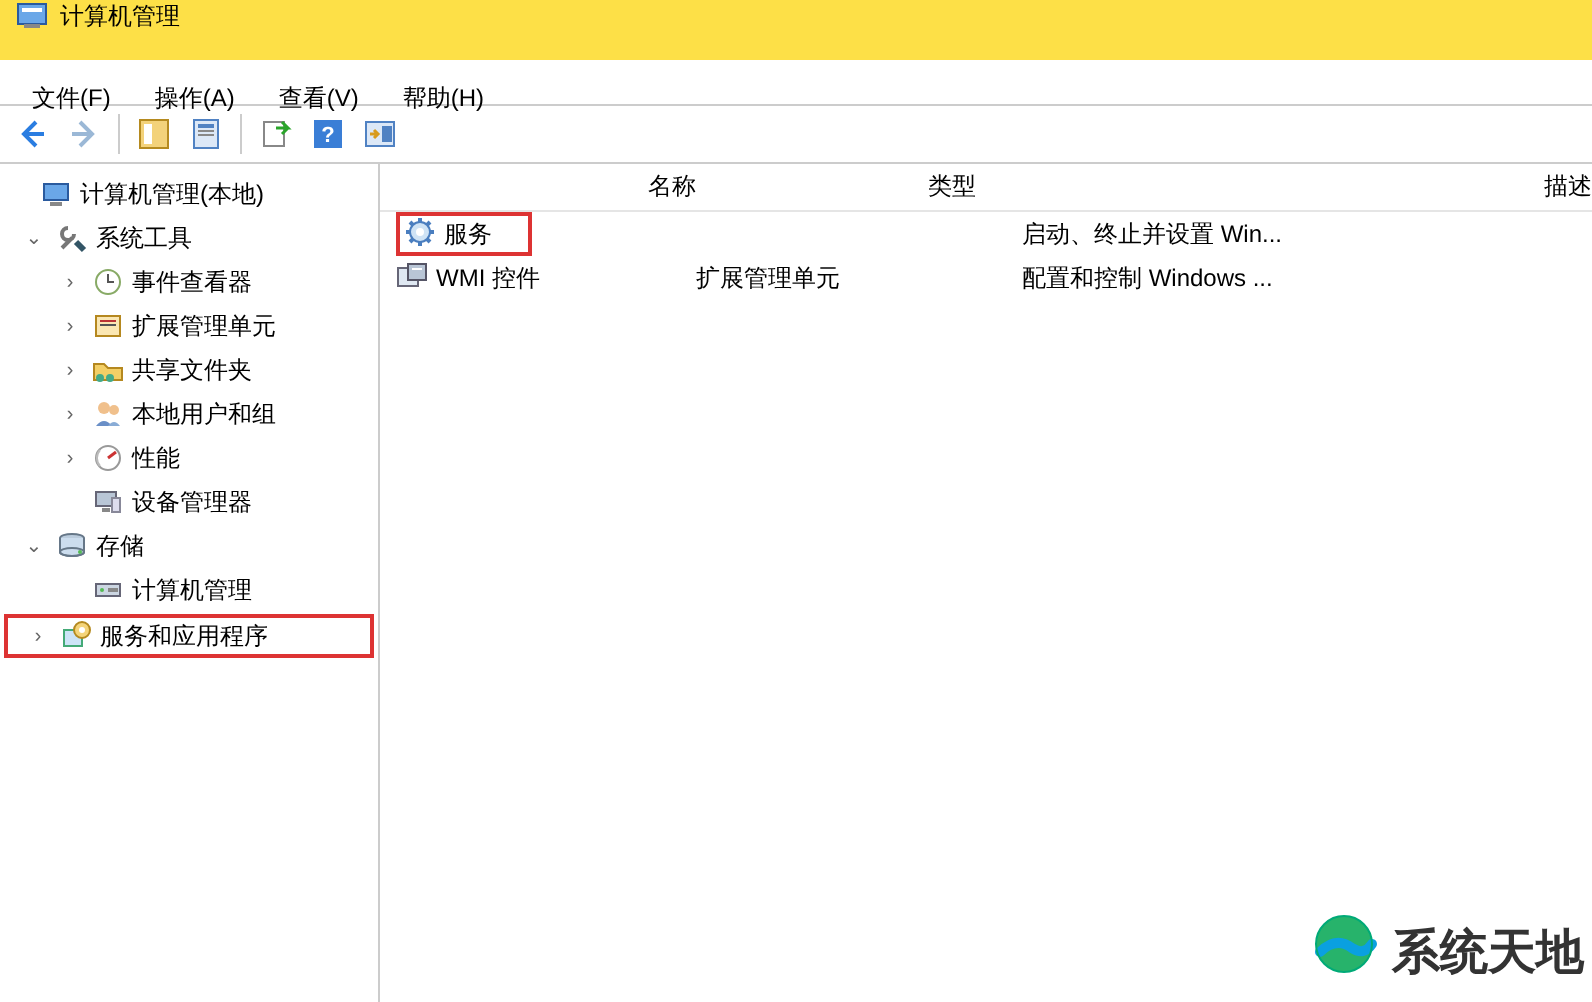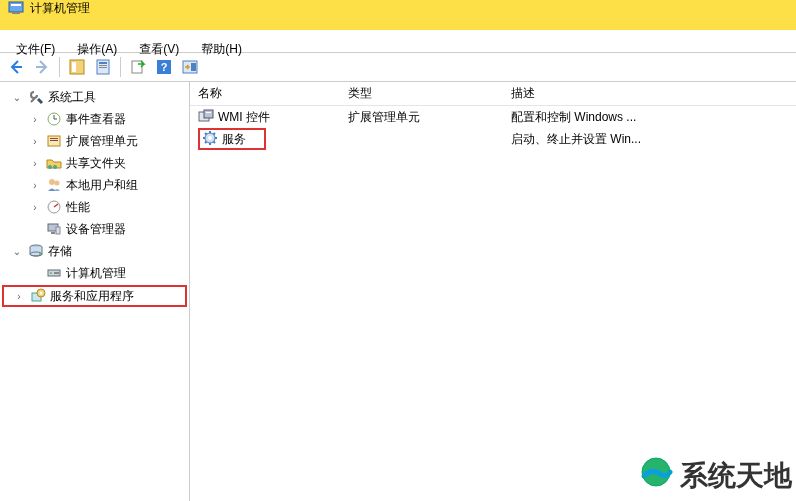--- a/index.html
+++ b/index.html
@@ -82,20 +82,21 @@
     overflow: hidden;
     padding-bottom:2px;
   }
   .list-header {
     display: flex;
     height: 24px;
     align-items: center;
     border-bottom: 1px solid #e5e5e5;
     padding-left: 8px;
     background:#fff;
+    text-align:right;
   }
   .col-name { width: 150px; }
   .col-type { width: 140px; }
   .col-desc { flex: 1; margin-left: 23px; }
   .list-body { flex:1; overflow:auto; padding-left:4px;}
   .list-row {
     display: flex;
     align-items: center;
     height: 22px;
     padding-left: 4px;
@@ -109,21 +110,21 @@
     padding: 0 18px 0 2px;
     height:22px;
   }
   .watermark {
     position: absolute;
     right: 4px;
     bottom: 4px;
     display: flex;
     align-items: center;
     gap: 6px;
-    font-size: 28px;
+    font-size: 24px;
     font-weight: bold;
     color: #333;
     font-family: "Microsoft YaHei", sans-serif;
   }
 </style>
 </head>
 <body>
 
 <div class="titlebar">
   <span class="app-icon">
@@ -189,20 +190,30 @@
         <rect x="1" y="2" width="14" height="12" fill="#dce8f7" stroke="#5082c3"></rect>
         <rect x="9" y="4" width="5" height="8" fill="#5082c3"></rect>
         <path d="M3 8 L7 8 M5 6 L7 8 L5 10" fill="none" stroke="#d89b1c" stroke-width="1.5"></path>
       </svg>
   </div>
 </div>
 
 <div class="main">
 
   <div class="tree-pane">
+    <div class="tree-row indent-0">
+      <span class="tw"></span>
+      <span class="icon">
+          <svg width="16" height="16" viewBox="0 0 16 16">
+            <rect x="2" y="3" width="12" height="8" fill="#6aa7e8" stroke="#2a5a9e"></rect>
+            <rect x="5" y="12" width="6" height="2" fill="#888"></rect>
+          </svg>
+        </span>
+      <span class="lbl">计算机管理(本地)</span>
+    </div>
 
     <div class="tree-row indent-1">
       <span class="tw">⌄</span>
       <span class="icon">
           <svg width="16" height="16" viewBox="0 0 16 16">
             <path d="M3 13 L8 8 M6 3 A3 3 0 1 0 9 6" fill="none" stroke="#777" stroke-width="2"></path>
             <path d="M10 10 L14 14" stroke="#356" stroke-width="3"></path>
           </svg>
         </span>
       <span class="lbl">系统工具</span>
@@ -312,50 +323,50 @@
     </div>
   </div>
 
   <div class="list-pane">
     <div class="list-header">
       <div class="col-name">名称</div>
       <div class="col-type">类型</div>
       <div class="col-desc">描述</div>
     </div>
     <div class="list-body">
-
-      <div class="list-row">
-        <div class="cell col-name">
-          <span class="icon"><svg width="16" height="16" viewBox="0 0 16 16">
-                <rect x="1" y="4" width="10" height="9" fill="#dfe8f2" stroke="#667"></rect>
-                <rect x="6" y="2" width="9" height="8" fill="#b9c6d6" stroke="#556"></rect>
-                <rect x="8" y="4" width="5" height="1" fill="#fff"></rect>
-              </svg></span>
-          <span>WMI 控件</span>
-        </div>
-        <div class="cell col-type">扩展管理单元</div>
-        <div class="cell col-desc">配置和控制 Windows ...</div>
-      </div>
 
       <div class="list-row">
         <div class="cell col-name">
           <span class="row-highlight">
             <span class="icon"><svg width="16" height="16" viewBox="0 0 16 16">
                   <circle cx="8" cy="8" r="5" fill="#cfe3f5" stroke="#4a7ebf"></circle>
                   <circle cx="8" cy="8" r="2" fill="#fff"></circle>
                   <g stroke="#4a7ebf" stroke-width="2">
                     <path d="M8 1 V3 M8 13 V15 M1 8 H3 M13 8 H15 M3 3 L4.5 4.5 M11.5 11.5 L13 13 M13 3 L11.5 4.5 M4.5 11.5 L3 13"></path>
                   </g>
                 </svg></span>
             <span>服务</span>
           </span>
         </div>
         <div class="cell col-type"></div>
         <div class="cell col-desc">启动、终止并设置 Win...</div>
       </div>
+
+      <div class="list-row">
+        <div class="cell col-name">
+          <span class="icon"><svg width="16" height="16" viewBox="0 0 16 16">
+                <rect x="1" y="4" width="10" height="9" fill="#dfe8f2" stroke="#667"></rect>
+                <rect x="6" y="2" width="9" height="8" fill="#b9c6d6" stroke="#556"></rect>
+                <rect x="8" y="4" width="5" height="1" fill="#fff"></rect>
+              </svg></span>
+          <span>WMI 控件</span>
+        </div>
+        <div class="cell col-type">扩展管理单元</div>
+        <div class="cell col-desc">配置和控制 Windows ...</div>
+      </div>
     </div>
   </div>
 </div>
 
 <div class="watermark">
   <span>
     <svg width="36" height="36" viewBox="0 0 36 36">
       <circle cx="18" cy="18" r="14" fill="#27b36b"></circle>
       <path d="M6 22 Q14 14 22 20 Q28 24 32 18" fill="none" stroke="#0aa0e0" stroke-width="5" stroke-linecap="round"></path>
       <circle cx="18" cy="18" r="14" fill="none" stroke="#0a7" stroke-width="1"></circle>

